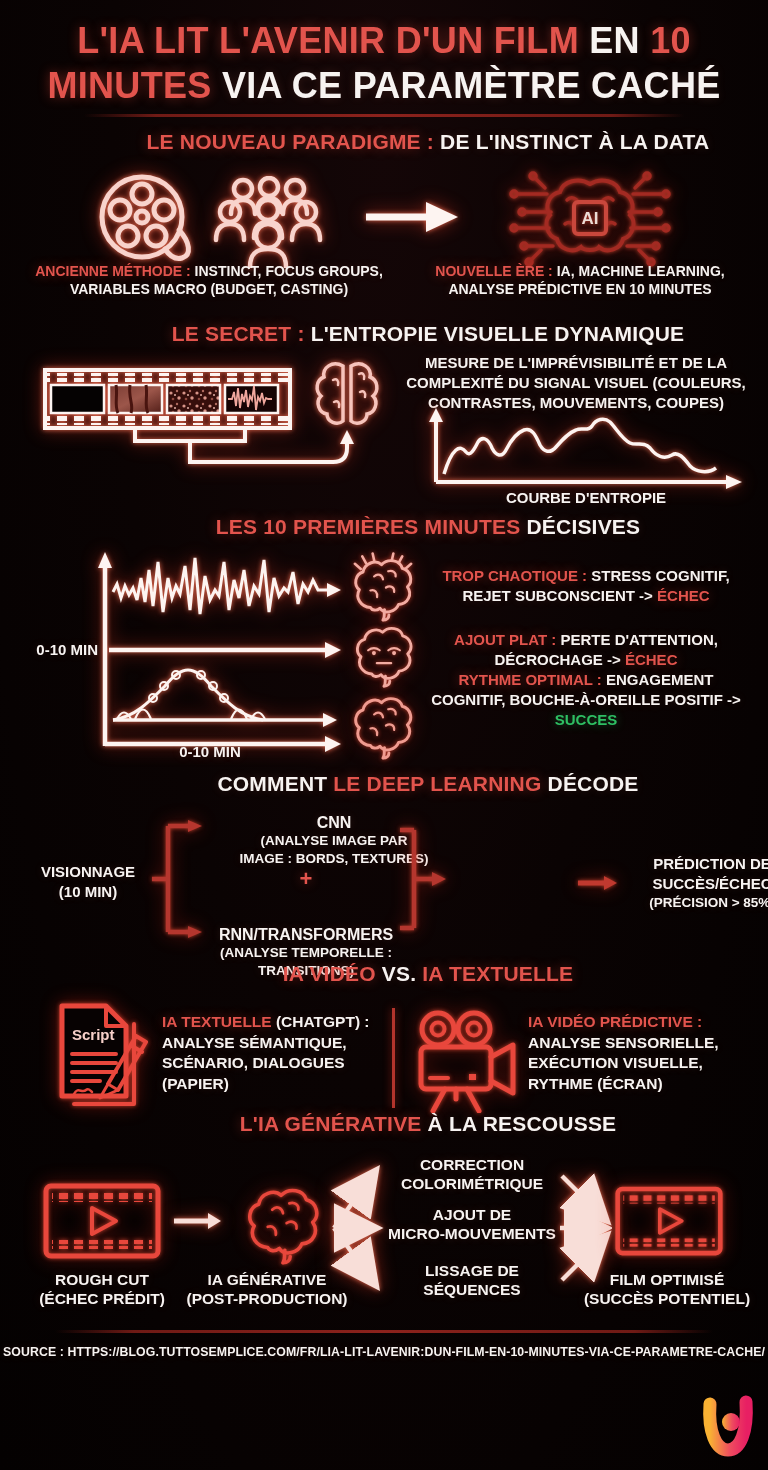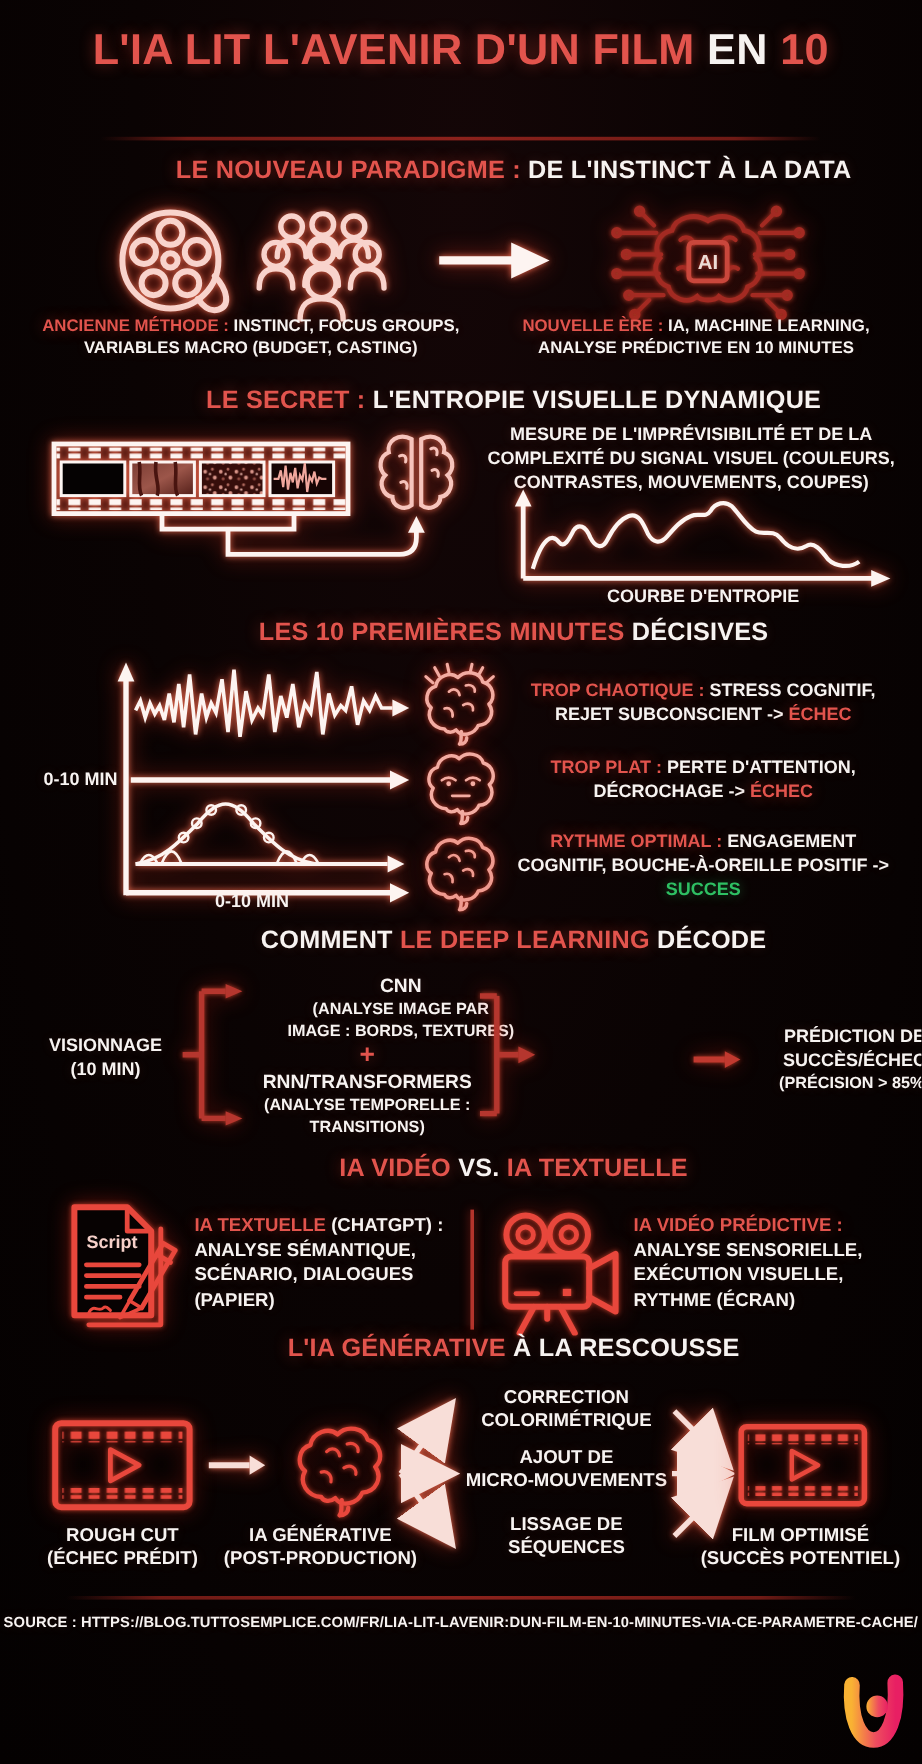--- a/index.html
+++ b/index.html
@@ -60,20 +60,21 @@
       <path d="M52,78 C51,84 53,88 50,92 M50,92 C55,92 58,89 58,85"></path>
     </g>
     <g id="brainGyri" fill="none" stroke-linecap="round">
       <path d="M38,33 C43,28 49,31 50,37 M54,48 C60,44 66,48 65,54 M33,52 C39,50 43,55 42,61 M57,26 C63,24 68,28 67,33"></path>
     </g>
   </defs>
 </svg>
 
 <div class="abs title">
   <div><span class="red">L'IA LIT L'AVENIR D'UN FILM</span><span class="wht"> EN </span><span class="red">10</span></div>
+  <div><span class="red">MINUTES</span><span class="wht"> VIA CE PARAMÈTRE CACHÉ</span></div>
 </div>
 <div class="abs divider" style="left:84px;top:114px;width:600px;"></div>
 
 <div class="abs sec-h" style="top:130px;">
   <span class="red">LE NOUVEAU PARADIGME :</span><span class="wht"> DE L'INSTINCT À LA DATA</span>
 </div>
 
 <svg class="abs gw" style="left:95px;top:170px" width="102" height="98" viewBox="0 0 102 98">
   <g fill="none" stroke="#f8d3cc" stroke-width="5" stroke-linecap="round">
     <circle cx="47" cy="47" r="40"></circle>
@@ -217,28 +218,28 @@
 </div>
 
 <svg class="abs gr" style="left:348px;top:620px" width="72" height="72" viewBox="0 0 100 100">
   <use href="#brainBlob" stroke="#f2aca2" stroke-width="4"></use>
   <path d="M28,42 Q36,36 44,42 M56,42 Q64,36 72,42" stroke="#f2aca2" stroke-width="3" fill="none" stroke-linecap="round"></path>
   <circle cx="36" cy="46" r="2.8" fill="#f2aca2"></circle>
       <circle cx="64" cy="46" r="2.8" fill="#f2aca2"></circle>
   <line x1="40" y1="60" x2="60" y2="60" stroke="#f2aca2" stroke-width="3" stroke-linecap="round"></line>
 </svg>
 <div class="abs t15" style="left:428px;top:630px;width:316px;">
-  <span class="red">TROP PLAT :</span><span class="wht"> PERTE D'ATTENTION, DÉCROCHAGE -&gt; </span><span class="red">ÉCHEC</span>
+  <span class="red">AJOUT PLAT :</span><span class="wht"> PERTE D'ATTENTION, DÉCROCHAGE -&gt; </span><span class="red">ÉCHEC</span>
 </div>
 
 <svg class="abs gr" style="left:346px;top:690px" width="74" height="74" viewBox="0 0 100 100">
   <use href="#brainBlob" stroke="#ef9b90" stroke-width="4"></use>
   <use href="#brainGyri" stroke="#ef9b90" stroke-width="3"></use>
 </svg>
-<div class="abs t15" style="left:428px;top:692px;width:316px;">
+<div class="abs t15" style="left:428px;top:670px;width:316px;">
   <span class="red">RYTHME OPTIMAL :</span><span class="wht"> ENGAGEMENT COGNITIF, BOUCHE-À-OREILLE POSITIF -&gt; </span><span class="grn">SUCCES</span>
 </div>
 
 <div class="abs sec-h" style="top:772px;">
   <span class="wht">COMMENT </span><span class="red">LE DEEP LEARNING</span><span class="wht"> DÉCODE</span>
 </div>
 
 <div class="abs ctr t15 wht" style="left:24px;top:862px;width:128px;">
   <div>VISIONNAGE</div>
       <div>(10 MIN)</div>
@@ -249,21 +250,21 @@
   <path d="M36,2 L50,8 L36,14 Z" fill="#b5362e"></path>
       <path d="M36,108 L50,114 L36,120 Z" fill="#b5362e"></path>
 </svg>
 
 <div class="abs ctr" style="left:210px;top:814px;width:192px;margin-left:28px;">
   <div class="wht" style="font-size:16px;">CNN</div>
   <div class="wht t13">(ANALYSE IMAGE PAR IMAGE : BORDS, TEXTURES)</div>
 </div>
 <div class="abs ctr red" style="left:210px;top:866px;width:192px;font-size:22px;">+</div>
 <div class="abs ctr" style="left:210px;top:894px;width:192px;">
-  <div class="wht" style="font-size:16px;">RNN/TRANSFORMERS</div>
+  <div class="wht" style="font-size:16px;margin-top:32px;">RNN/TRANSFORMERS</div>
   <div class="wht t13">(ANALYSE TEMPORELLE : TRANSITIONS)</div>
 </div>
 
 <svg class="abs gr" style="left:398px;top:820px" width="56" height="120" viewBox="0 0 56 120">
   <path d="M2,10 H16 M2,108 H16 M16,10 V108 M16,59 H34" stroke="#b5362e" stroke-width="4.5" fill="none"></path>
   <path d="M34,52 L48,59 L34,66 Z" fill="#b5362e"></path>
 </svg>
 
 
 <svg class="abs gr" style="left:576px;top:873px" width="44" height="20" viewBox="0 0 44 20">

